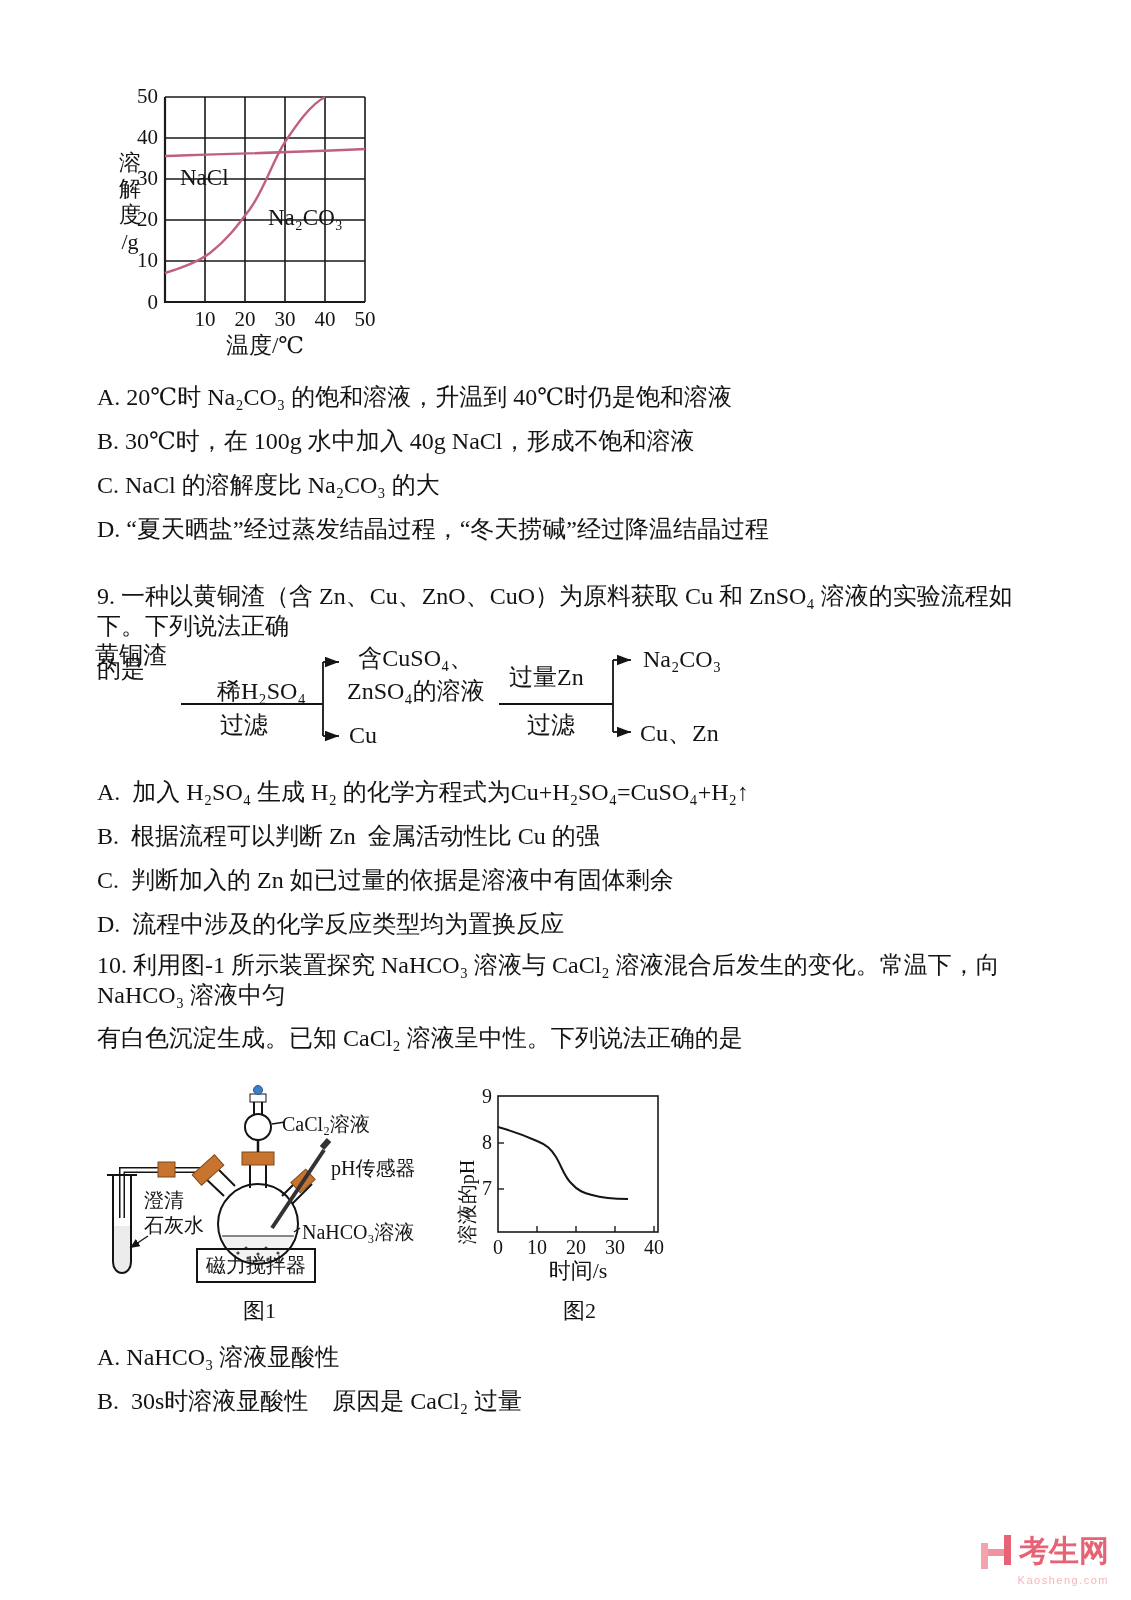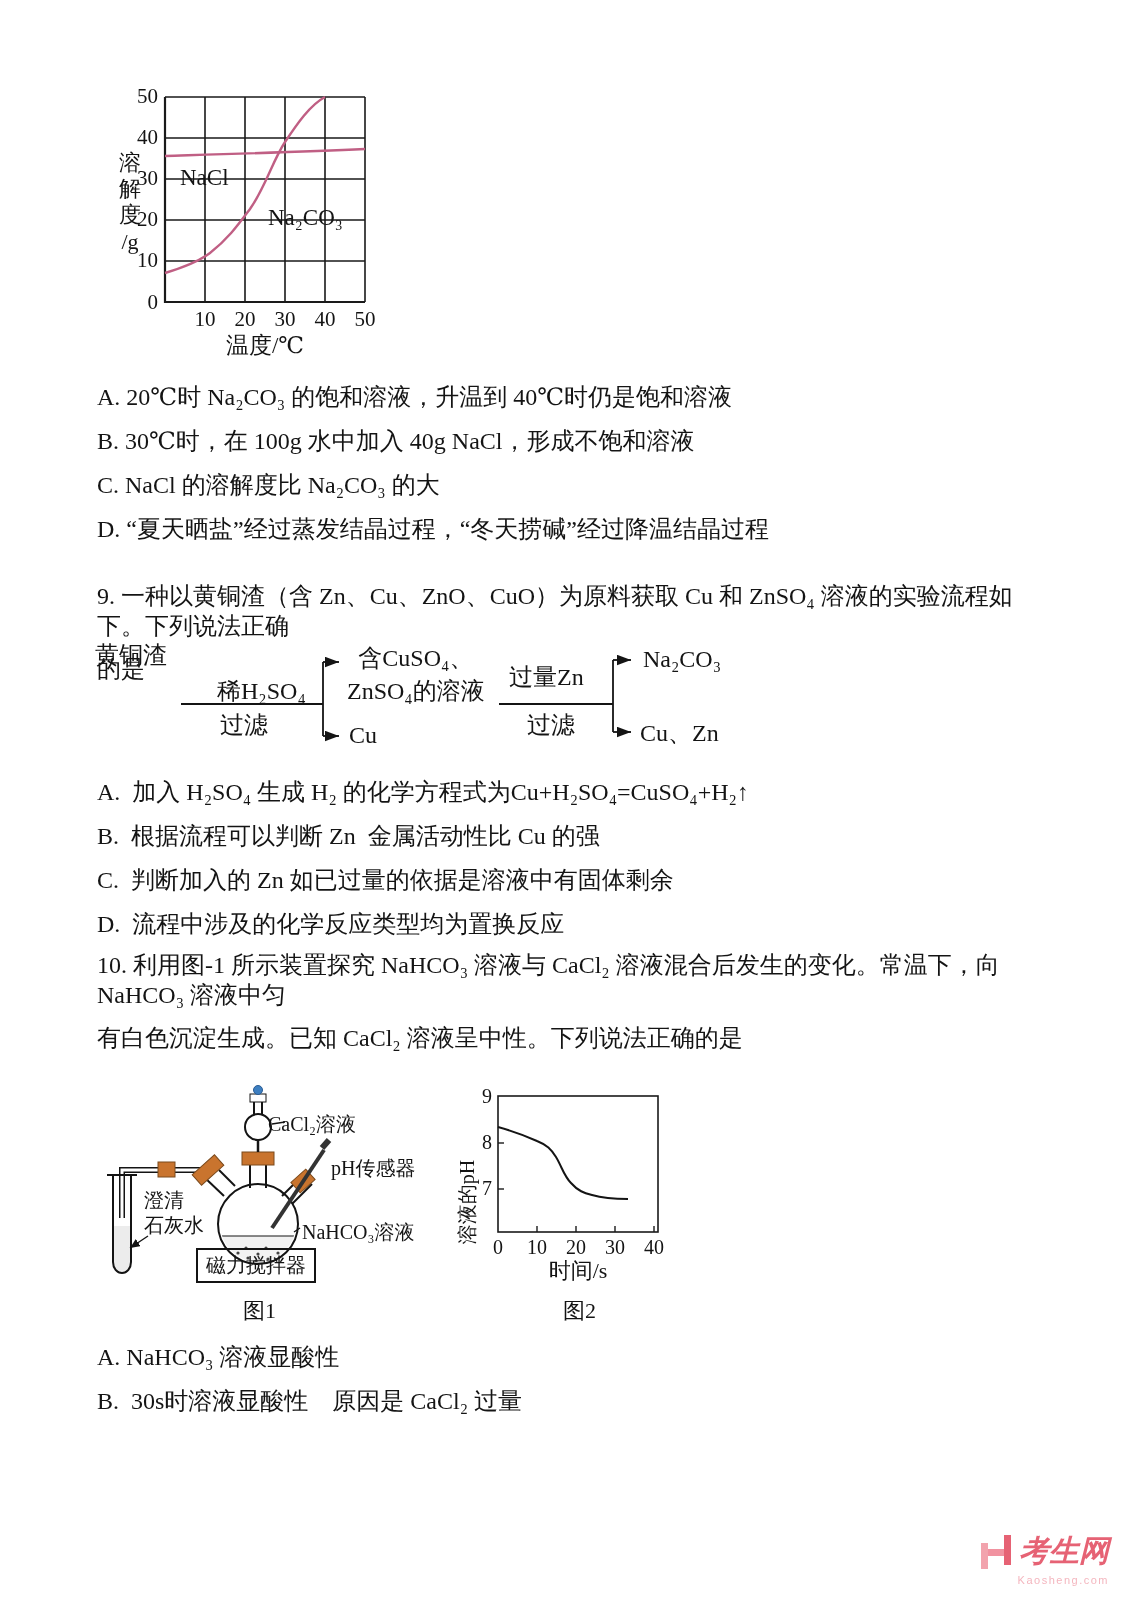--- a/index.html
+++ b/index.html
@@ -20,21 +20,21 @@
   .flow-label{position:absolute;font-size:24px;white-space:nowrap;line-height:30px;}
   .flow-label.two-line{line-height:33px;text-align:center;}
   .small-label{position:absolute;font-size:20px;white-space:nowrap;line-height:25px;}
   .stirrer-box{
     position:absolute;border:2px solid #141414;font-size:20px;
     padding:2px 8px;white-space:nowrap;background:transparent;
   }
   .caption{position:absolute;font-size:22px;}
   svg text{font-family:"Liberation Serif","DejaVu Serif",serif;fill:#141414;}
   .watermark{position:absolute;right:22px;bottom:14px;text-align:right;opacity:0.85;}
-  .wm-row{display:flex;align-items:center;gap:7px;justify-content:center;font-style:italic;}
+  .wm-row{display:flex;align-items:center;gap:7px;justify-content:center;}
   .wm-brand{font-size:30px;font-weight:bold;color:#e2475c;font-family:"Liberation Sans","DejaVu Sans",sans-serif;}
   .wm-domain{font-size:11px;color:#f2a9b3;letter-spacing:1.5px;margin-top:2px;font-family:Liberation Sans, sans-serif;}
 </style>
 </head>
 <body>
 
 <div class="page">
 
   <div class="abs" style="left:110px;top:85px;">
     <svg width="290" height="280" viewBox="0 0 290 280">
@@ -183,21 +183,21 @@
       <line x1="204" y1="126" x2="224" y2="106" stroke="#141414" stroke-width="2"></line>
       <g transform="translate(215,103) rotate(48)">
         <rect x="-7" y="-10" width="14" height="20" fill="#c9742e" stroke="#7a4a1d"></rect>
       </g>
 
       <line x1="236" y1="72" x2="184" y2="150" stroke="#333333" stroke-width="4"></line>
       <line x1="234" y1="70" x2="241" y2="62" stroke="#333333" stroke-width="6"></line>
 
       <line x1="206" y1="154" x2="212" y2="150" stroke="#141414" stroke-width="1.3"></line>
     </svg>
-    <div class="small-label" style="left:180px;top:34px;">CaCl₂溶液</div>
+    <div class="small-label" style="left:194px;top:34px;">CaCl₂溶液</div>
     <div class="small-label" style="left:243px;top:78px;">pH传感器</div>
     <div class="small-label" style="left:56px;top:110px;">
       <div>澄清</div>
       <div>石灰水</div>
     </div>
     <div class="small-label" style="left:214px;top:142px;">NaHCO₃溶液</div>
     <div class="stirrer-box" style="left:108px;top:170px;">磁力搅拌器</div>
   </div>
   <div class="caption" style="left:243px;top:1296px;">图1</div>
 

